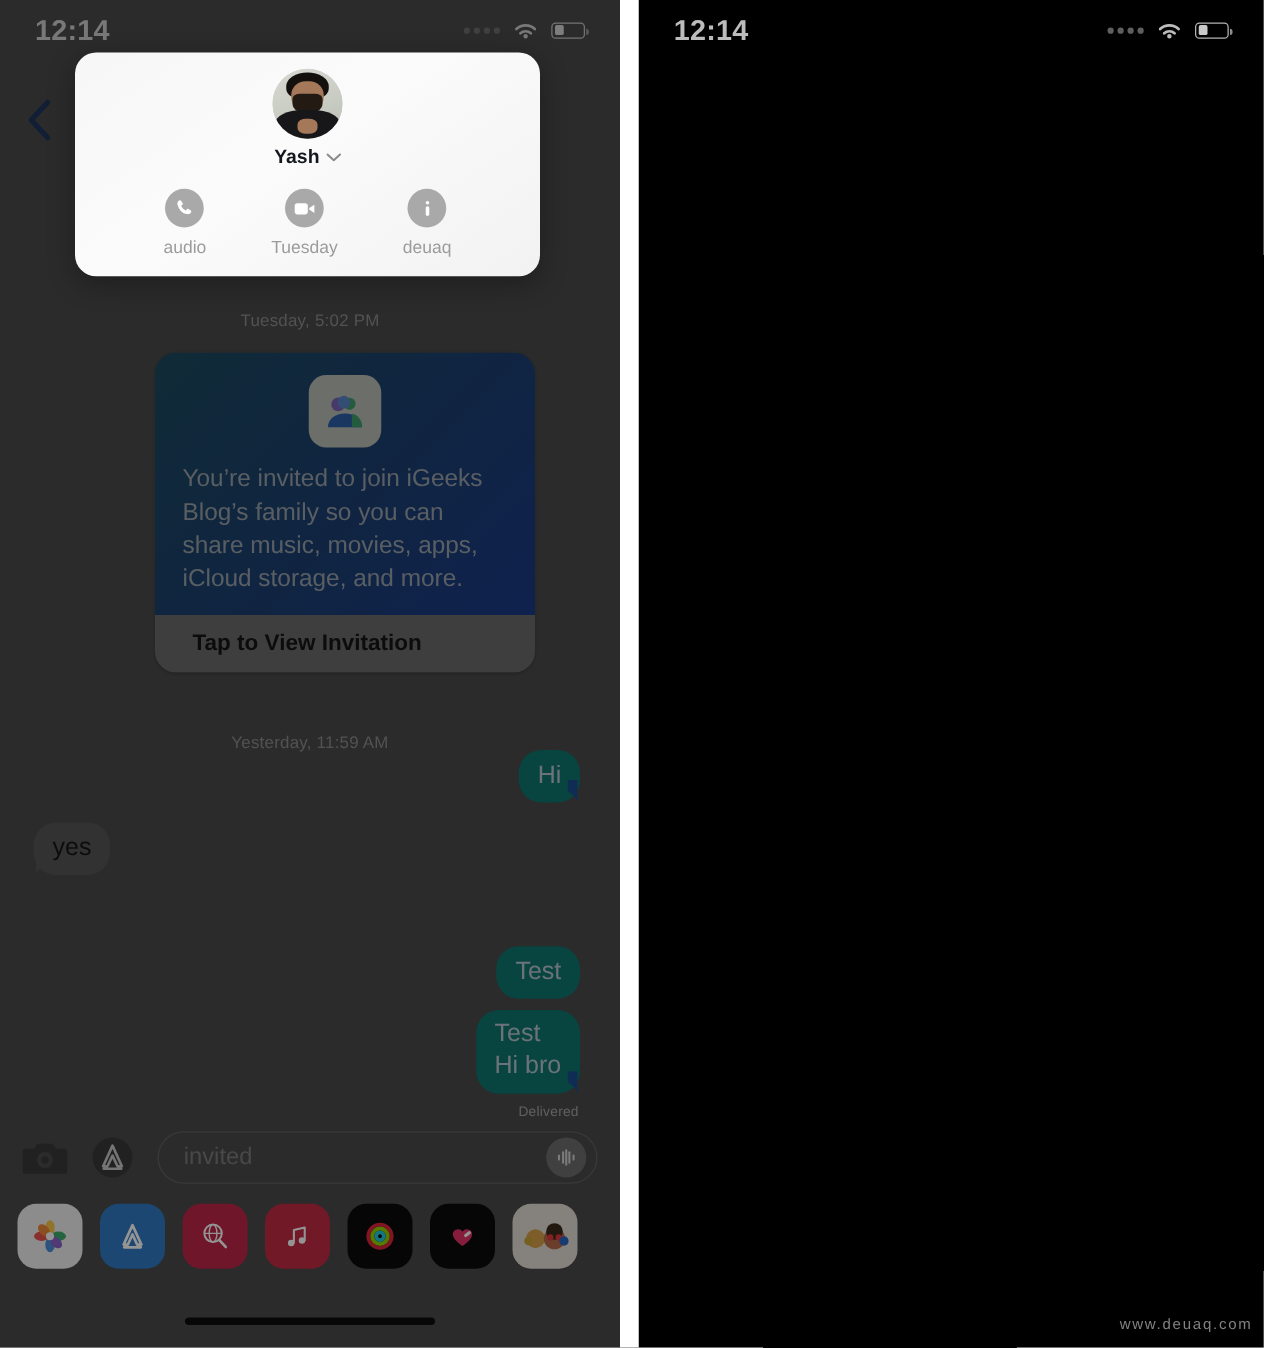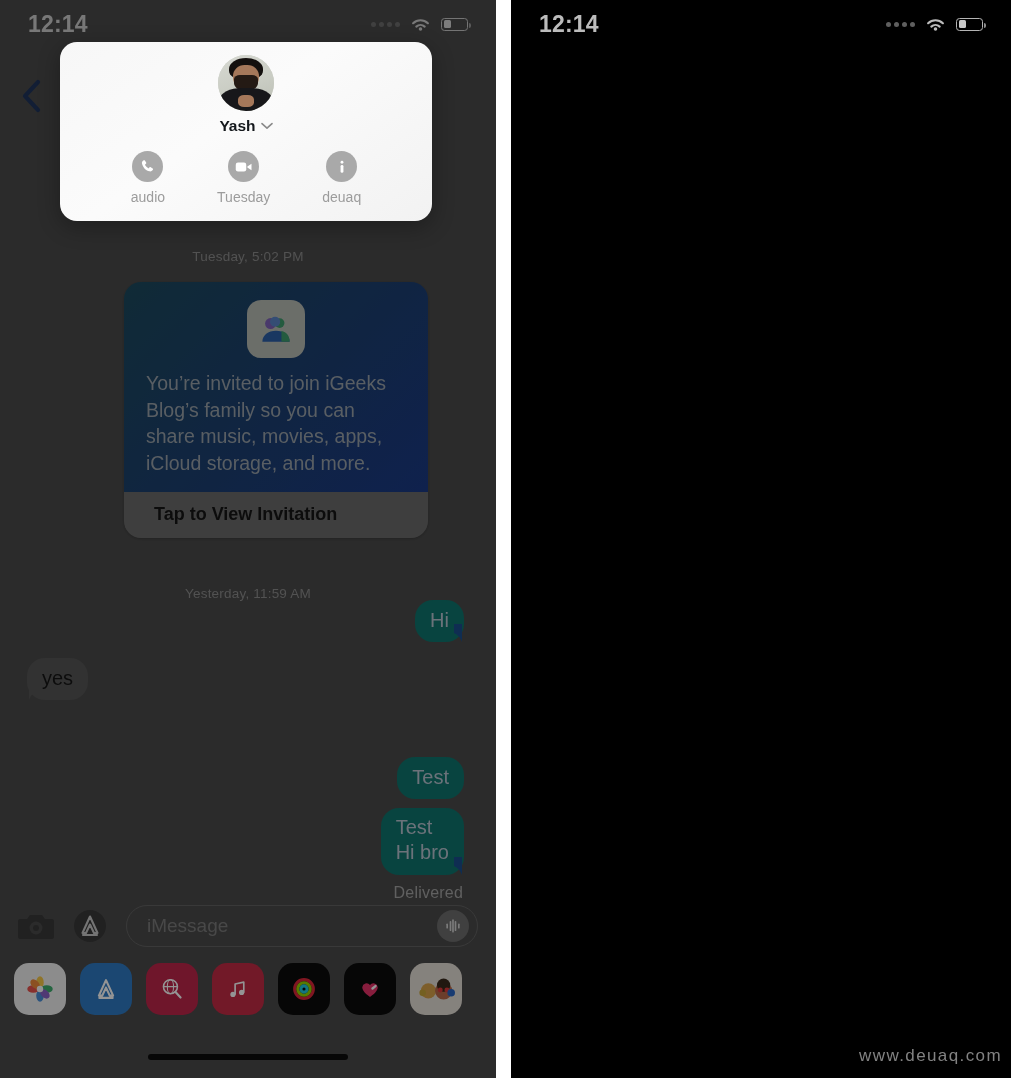--- a/index.html
+++ b/index.html
@@ -64,42 +64,42 @@
   .invite-icon { width:58px; height:58px; border-radius:14px; background:#b9bdb6; display:flex; align-items:center;
                  justify-content:center; margin-bottom:12px; }
   .invite-txt { font-size:19.5px; line-height:26.5px; color:#9aa3ab; align-self:flex-start; }
   .invite-foot { background:#6c6c6c; padding:12px 30px 13px; font-size:18px; font-weight:bold; color:#161616; }
 
   .bubble { position:absolute; font-size:20px; line-height:25px; border-radius:18px; padding:8px 15px 9px; }
   .b-out { background:#0f766e; color:#b9c5d2; }
   .b-in  { background:#575757; color:#161616; }
   .tail { position:absolute; width:16px; height:18px; }
 
-  .delivered { position:absolute; font-size:16px; color:#a5a5a5; letter-spacing:.2px; }
+  .delivered { position:absolute; font-size:11px; color:#a5a5a5; letter-spacing:.2px; }
 
   .composer { position:absolute; left:0; right:0; bottom:122px; height:60px; display:flex; align-items:center;
               padding:0 18px; gap:18px; }
   .cam-ico, .appstore-ico { width:36px; height:36px; flex:none; display:flex; align-items:center; justify-content:center; }
   .input-pill { flex:1; height:42px; border:1.6px solid #636363; border-radius:21px; display:flex; align-items:center;
                 padding:0 8px 0 20px; }
   .input-ph { flex:1; font-size:19px; color:#7d7d7d; }
   .mic-btn { width:32px; height:32px; border-radius:50%; background:#6e6e6e; display:flex; align-items:center;
              justify-content:center; flex:none; }
 
   .appdrawer { position:absolute; left:0; right:0; bottom:56px; height:66px; display:flex; align-items:center;
                gap:14px; padding:0 14px; }
   .app-ico { width:52px; height:52px; border-radius:15px; flex:none; display:flex; align-items:center;
              justify-content:center; position:relative; overflow:hidden; }
 
   .homebar { position:absolute; bottom:18px; left:50%; transform:translateX(-50%); width:200px; height:6px;
              border-radius:3px; background:#0d0d0d; }
 
   .dim { position:absolute; inset:0; background:rgba(0,0,0,.42); pointer-events:none; }
 
-  .watermark { position:absolute; right:9px; bottom:12px; font-size:17px; color:#828282; letter-spacing:1.4px; }
+  .watermark { position:absolute; right:9px; bottom:12px; font-size:12px; color:#828282; letter-spacing:1.4px; }
 
   
   .portrait { position:absolute; inset:0; background:linear-gradient(160deg,#d7d9d2 0%,#c9ccc3 55%,#b9bcb2 100%); }
   .p-hair { position:absolute; left:50%; transform:translateX(-50%); border-radius:50% 50% 42% 42%; background:#14100e; }
   .p-face { position:absolute; left:50%; transform:translateX(-50%); border-radius:46% 46% 52% 52%; background:#a5785a; }
   .p-beard { position:absolute; left:50%; transform:translateX(-50%); border-radius:30% 30% 60% 60%; background:#241a14; }
   .p-body { position:absolute; left:50%; transform:translateX(-50%); border-radius:42% 42% 0 0; background:#17171a; }
   .p-hand { position:absolute; left:50%; transform:translateX(-50%); border-radius:38%; background:#a5785a; }
 </style>
 </head>
@@ -192,21 +192,21 @@
         <svg class="cam-ico" viewBox="0 0 36 30">
           <path d="M2 8h7l3-4h12l3 4h7a2 2 0 012 2v16a2 2 0 01-2 2H2a2 2 0 01-2-2V10a2 2 0 012-2z" fill="#3a3a3a"></path>
           <circle cx="18" cy="17" r="6.4" fill="#4b4b4b"></circle>
           <circle cx="18" cy="17" r="3" fill="#3a3a3a"></circle>
         </svg>
         <svg class="appstore-ico" viewBox="0 0 36 36">
           <circle cx="18" cy="18" r="16" fill="#3a3a3a"></circle>
           <path d="M18 8.5 L25.5 25 H22 L18 16.5 L14 25 H10.5z M11 27 h14" stroke="#c9c9c9" stroke-width="2.1" fill="none" stroke-linecap="round" stroke-linejoin="round"></path>
         </svg>
         <div class="input-pill">
-          <div class="input-ph">iMessage</div>
+          <div class="input-ph">invited</div>
           <div class="mic-btn">
             <svg viewBox="0 0 24 24" width="20" height="20">
               <g stroke="#d4d4d4" stroke-width="2" stroke-linecap="round">
                 <line x1="5" y1="10" x2="5" y2="14"></line>
                 <line x1="9" y1="7" x2="9" y2="17"></line>
                 <line x1="12" y1="5" x2="12" y2="19"></line>
                 <line x1="15" y1="7" x2="15" y2="17"></line>
                 <line x1="19" y1="10" x2="19" y2="14"></line>
               </g>
             </svg>

